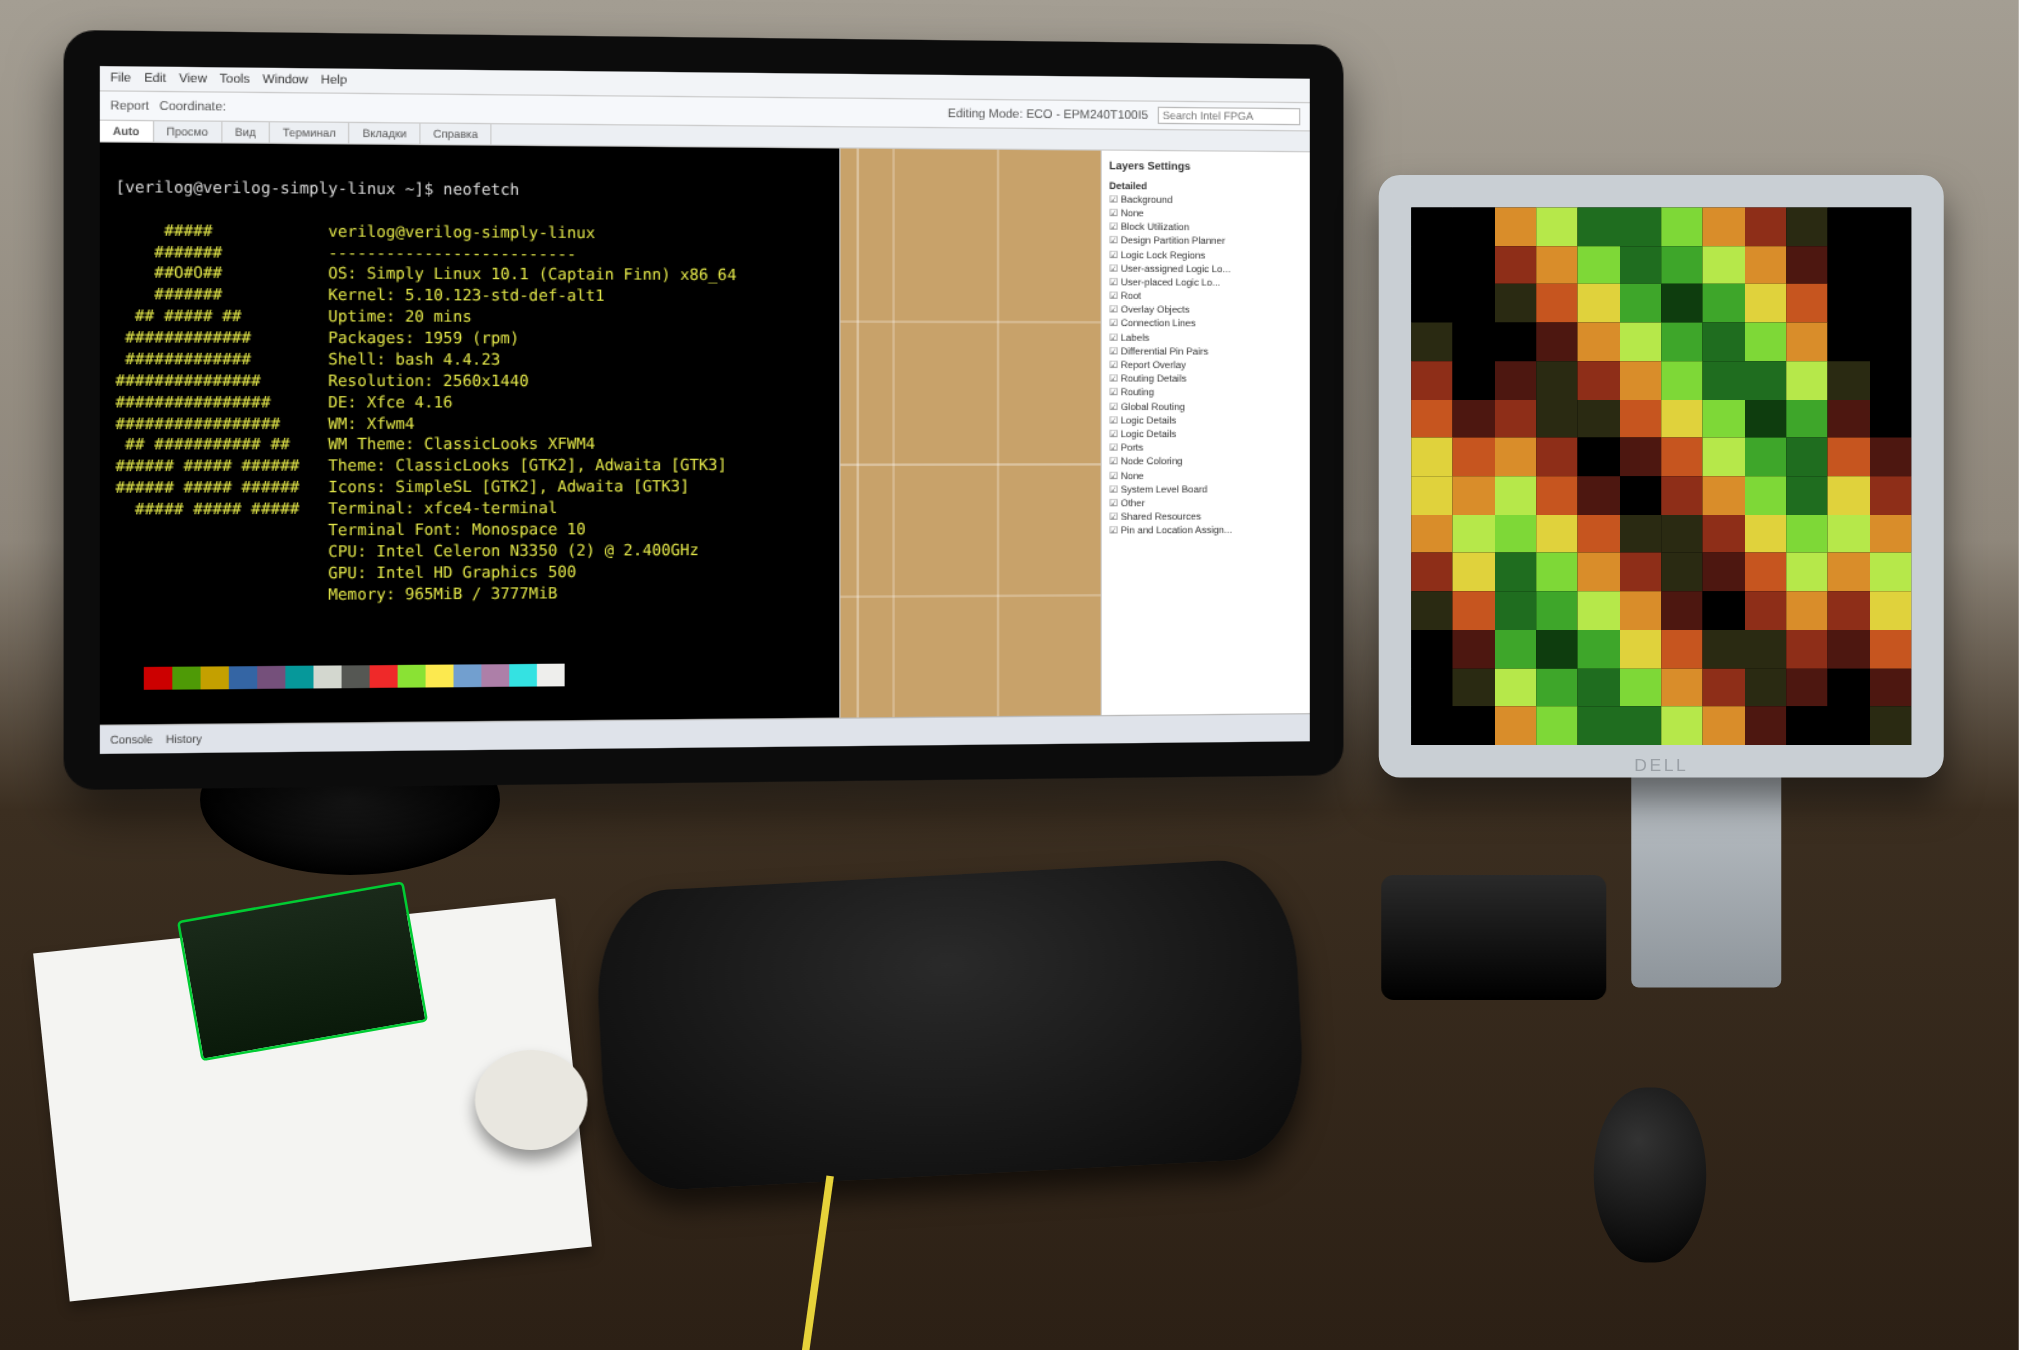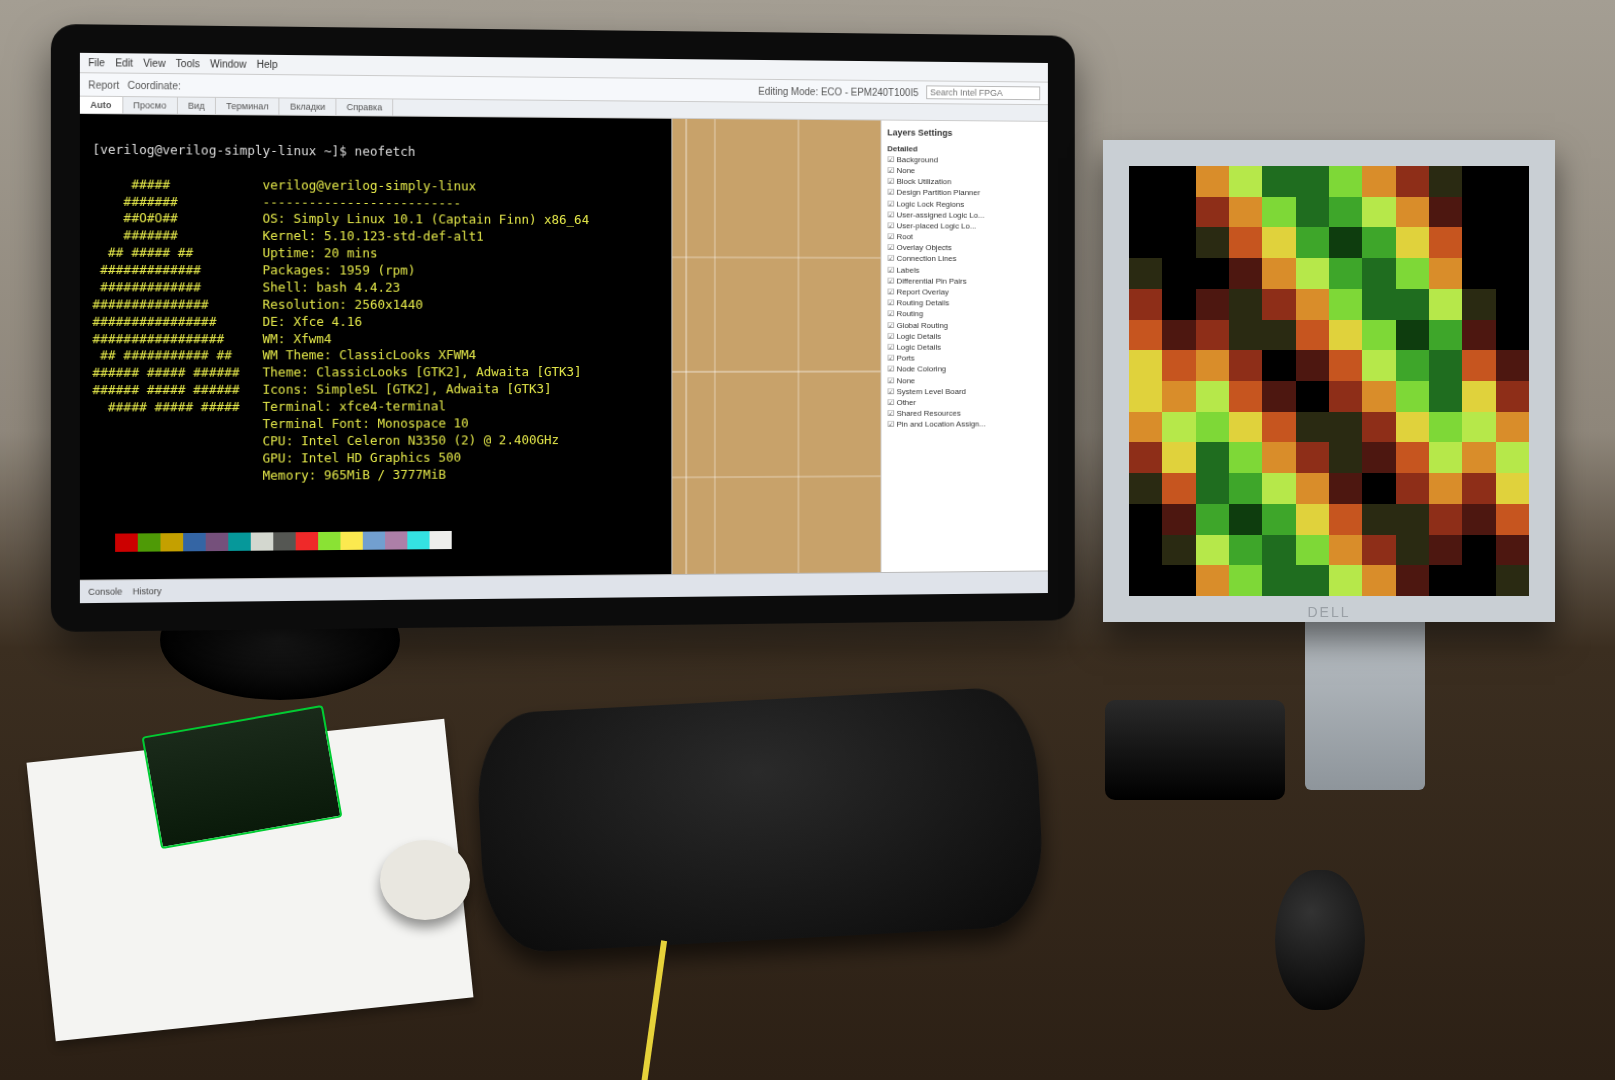--- a/index.html
+++ b/index.html
@@ -34,21 +34,21 @@
     padding:4px 6px;line-height:1.4;overflow:hidden}
   .layers h4{margin:2px 0 4px;font-size:9px}
   .layers ul{list-style:none;margin:0;padding:0}
   .layers li::before{content:"☑ ";color:#555}
   .taskbar{position:absolute;bottom:0;left:0;right:0;height:22px;background:#dfe3ea;
     border-top:1px solid #bbb;display:flex;align-items:center;gap:10px;
     font-size:9px;color:#444;padding:0 8px}
 
   
   .monitor2{position:absolute;right:60px;top:140px;width:400px;height:430px;
-    background:#000;border:26px solid #c9cfd4;border-radius:0;
+    background:#000;border:26px solid #c9cfd4;border-radius:17px;
     box-shadow:0 18px 30px rgba(0,0,0,.5)}
   .monitor2 .bezel-brand{position:absolute;bottom:-24px;left:0;right:0;text-align:center;
     color:#9aa0a6;font-size:14px;letter-spacing:2px}
   .mosaic{width:100%;height:100%;display:grid;
     grid-template-columns:repeat(12,1fr);grid-template-rows:repeat(14,1fr)}
   .mosaic div{}
 
   
   .stand1{position:absolute;left:160px;top:580px;width:240px;height:120px;
     background:radial-gradient(ellipse at center,#1b1b1b 0%,#000 70%);border-radius:50%}

